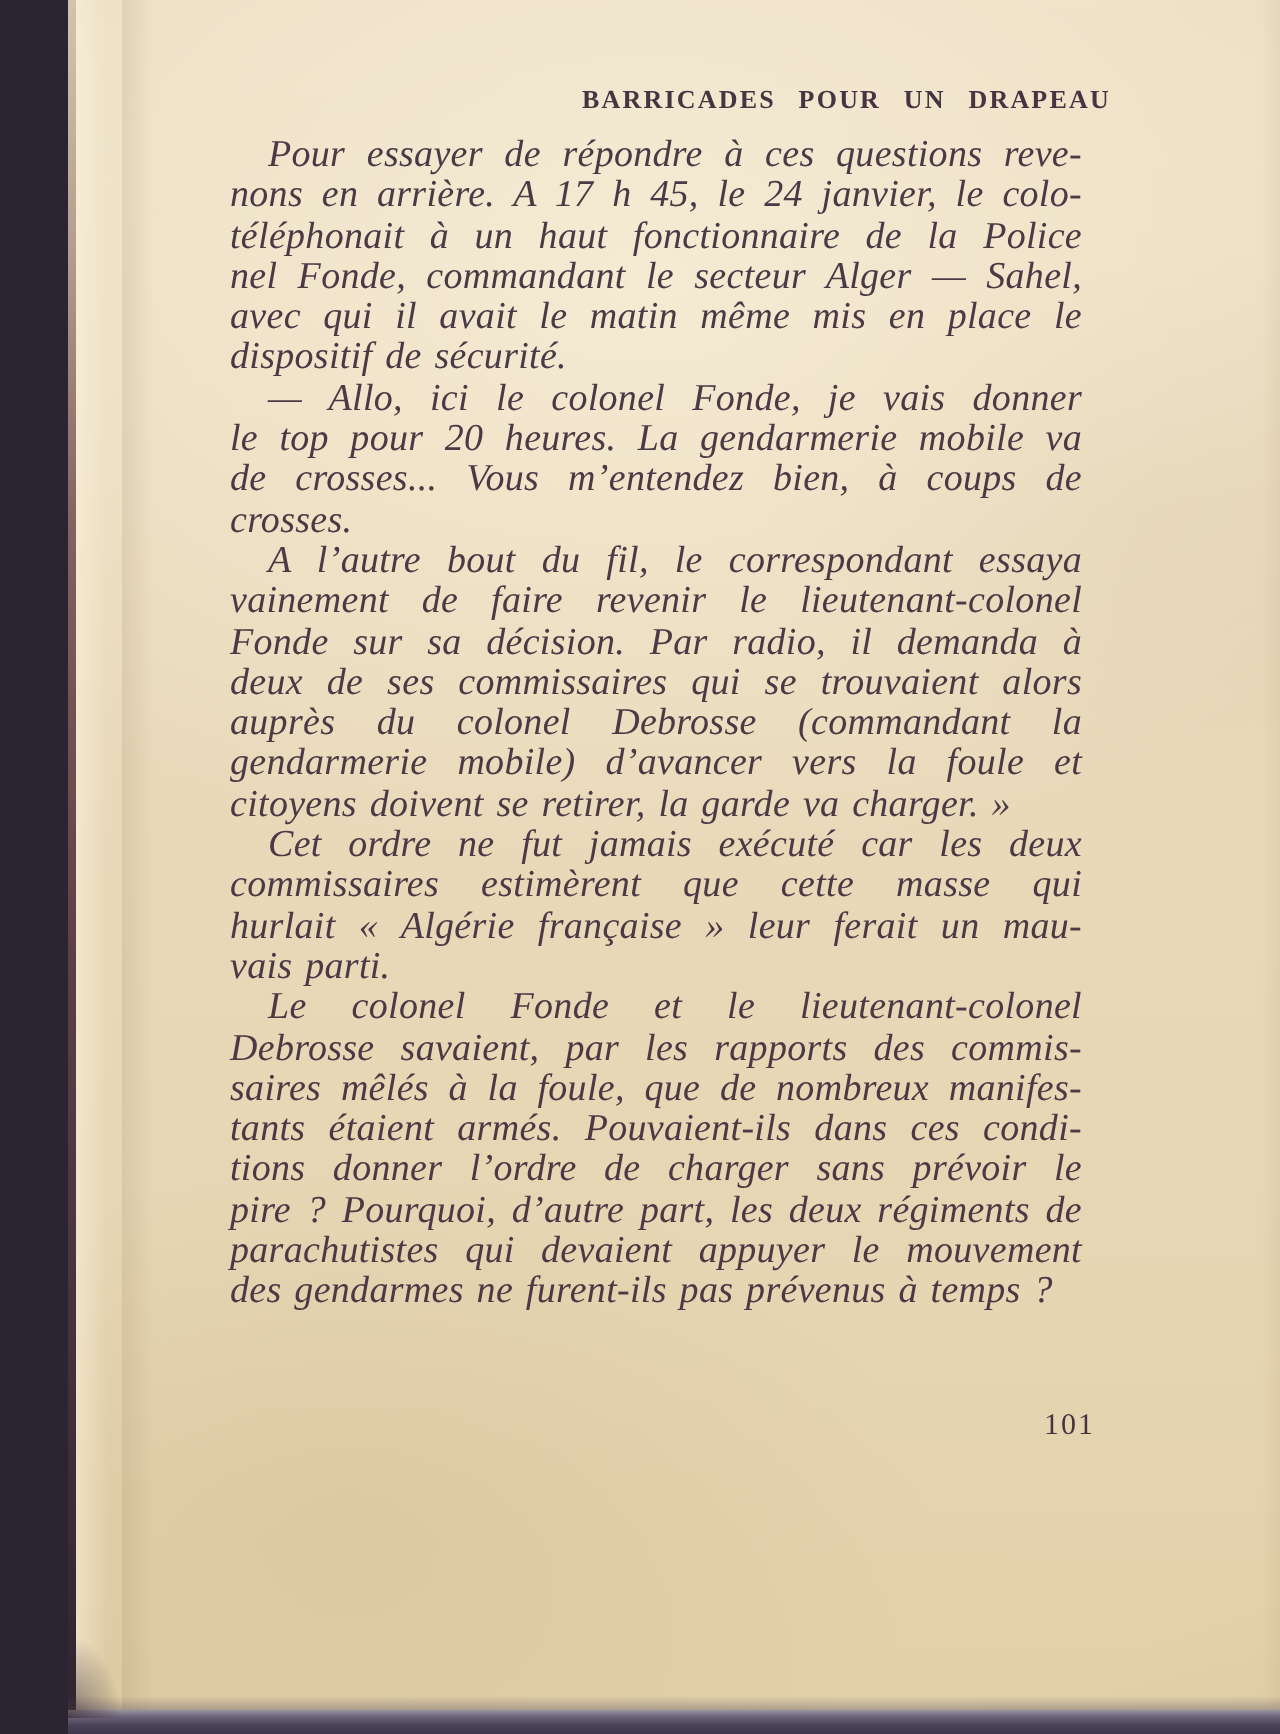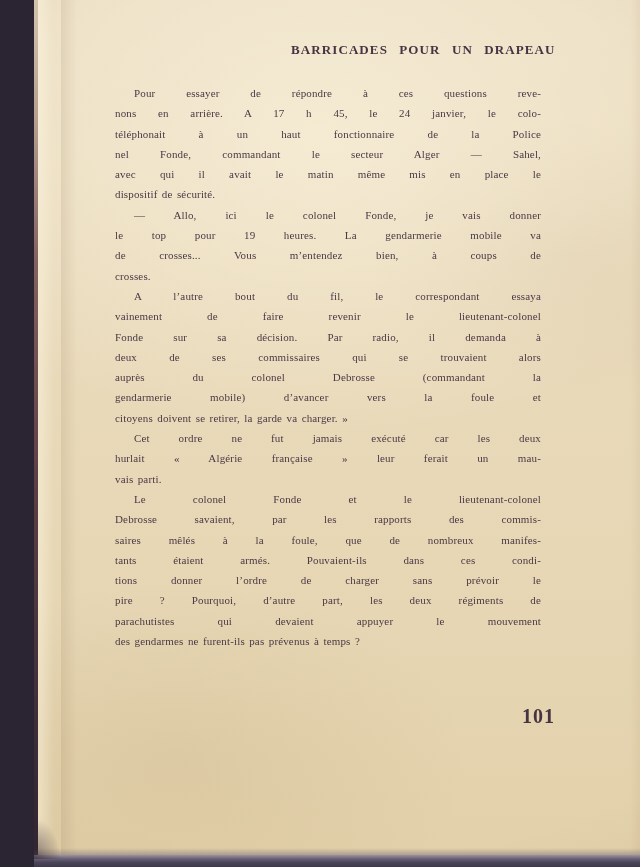--- a/index.html
+++ b/index.html
@@ -68,31 +68,31 @@
     background:radial-gradient(ellipse at 0% 100%, rgba(52,38,46,0.60), rgba(52,38,46,0) 72%);
   }
 
   
   .running-header {
     position:absolute; left:257px; top:42px;
     font-weight:bold; font-size:13px; letter-spacing:1.1px; word-spacing:7px;
     color:#463442;
   }
   .body-text {
-    position:absolute; left:81px; top:83px; width:426px;
-    font-size:11px; line-height:20.3px; color:#4b3945;
-    letter-spacing:0.15px; word-spacing:1.5px;
+    position:absolute; left:81px; top:68px; width:426px;
+    font-size:19px; line-height:20.3px; color:#4b3945;
+    letter-spacing:0.15px; word-spacing:1.5px;font-style:italic;
   }
   .para { margin:0; padding:0; }
   .line { display:block; text-align:justify; text-align-last:justify; }
   .line.last { text-align-last:left; }
   .line.first { text-indent:19px; }
   .page-number {
     position:absolute; left:488px; top:705px;
-    font-weight:bold; font-size:20px; letter-spacing:1px; color:#463442;
+    font-weight:normal; font-size:15px; letter-spacing:1px; color:#463442;
   }
 </style>
 </head>
 <body>
 
 <div class="scan">
 
   <div class="left-paper-highlight"></div>
   <div class="left-crease"></div>
   <div class="edge-left"></div>
@@ -114,37 +114,38 @@
       <span class="line first">Pour essayer de répondre à ces questions reve-</span>
       <span class="line">nons en arrière. A 17 h 45, le 24 janvier, le colo-</span>
       <span class="line">téléphonait à un haut fonctionnaire de la Police</span>
       <span class="line">nel Fonde, commandant le secteur Alger — Sahel,</span>
       <span class="line">avec qui il avait le matin même mis en place le</span>
       <span class="line last">dispositif de sécurité.</span>
     </p>
 
     <p class="para">
       <span class="line first">— Allo, ici le colonel Fonde, je vais donner</span>
-      <span class="line">le top pour 19 heures. La gendarmerie mobile va</span>
+      <span class="line">le top pour 20 heures. La gendarmerie mobile va</span>
       <span class="line">de crosses... Vous m’entendez bien, à coups de</span>
       <span class="line last">crosses.</span>
     </p>
 
     <p class="para">
       <span class="line first">A l’autre bout du fil, le correspondant essaya</span>
       <span class="line">vainement de faire revenir le lieutenant-colonel</span>
       <span class="line">Fonde sur sa décision. Par radio, il demanda à</span>
       <span class="line">deux de ses commissaires qui se trouvaient alors</span>
       <span class="line">auprès du colonel Debrosse (commandant la</span>
       <span class="line">gendarmerie mobile) d’avancer vers la foule et</span>
       <span class="line last">citoyens doivent se retirer, la garde va charger. »</span>
     </p>
 
     <p class="para">
       <span class="line first">Cet ordre ne fut jamais exécuté car les deux</span>
+      <span class="line">commissaires estimèrent que cette masse qui</span>
       <span class="line">hurlait « Algérie française » leur ferait un mau-</span>
       <span class="line last">vais parti.</span>
     </p>
 
     <p class="para">
       <span class="line first">Le colonel Fonde et le lieutenant-colonel</span>
       <span class="line">Debrosse savaient, par les rapports des commis-</span>
       <span class="line">saires mêlés à la foule, que de nombreux manifes-</span>
       <span class="line">tants étaient armés. Pouvaient-ils dans ces condi-</span>
       <span class="line">tions donner l’ordre de charger sans prévoir le</span>

